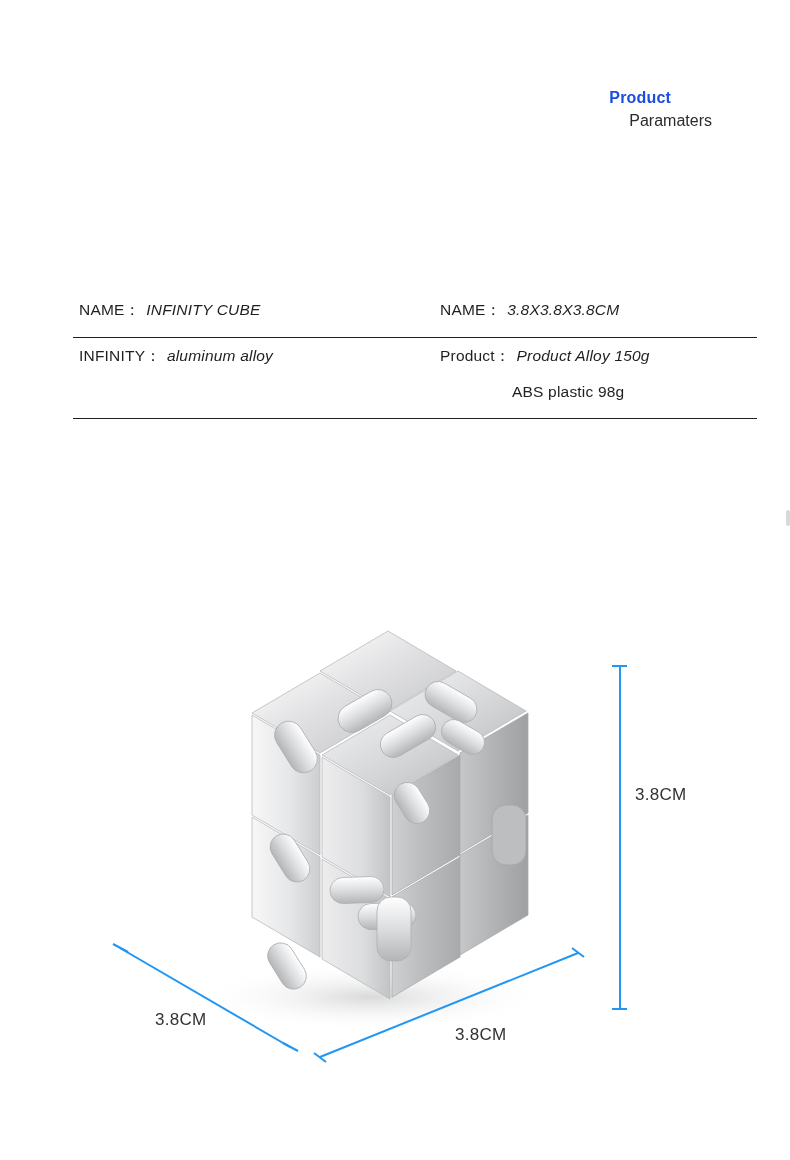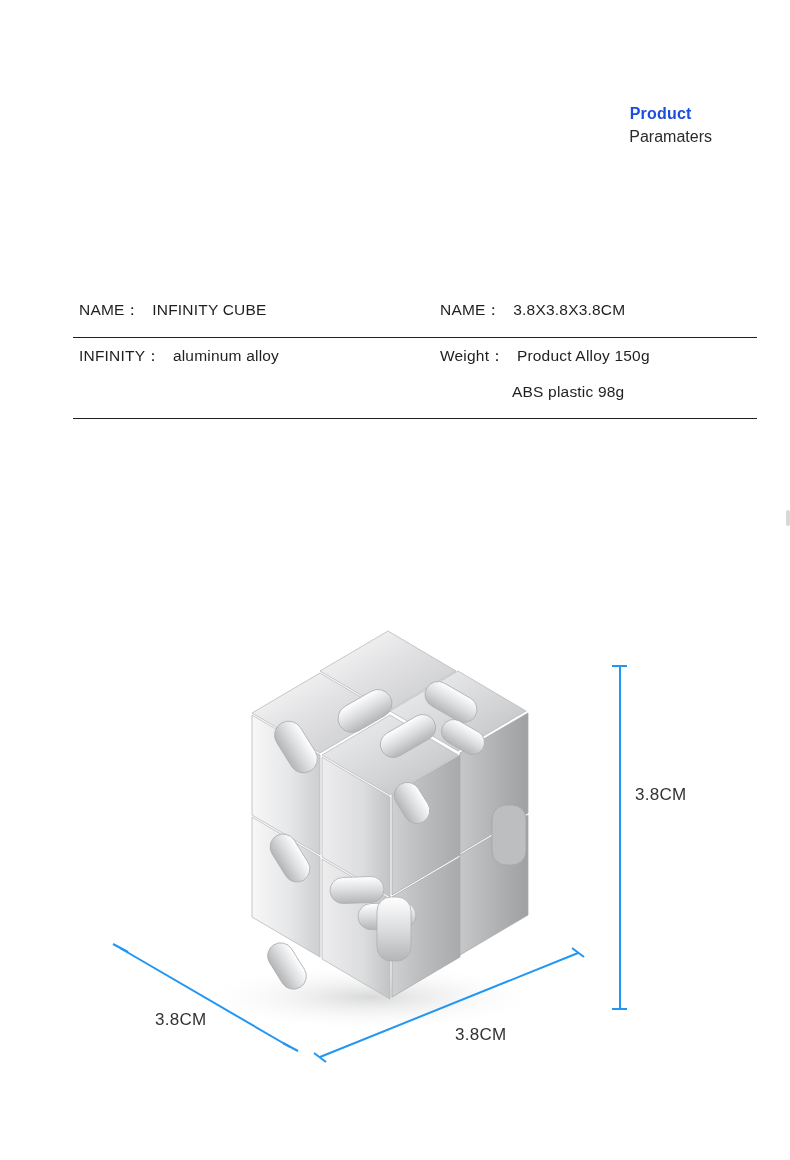--- a/index.html
+++ b/index.html
@@ -12,23 +12,23 @@
     background: #ffffff;
     font-family: "Liberation Sans", sans-serif;
     color: #2b2b2b;
     position: relative;
     overflow: hidden;
   }
 
   
   .header {
     position: absolute;
-    top: 104px;
+    top: 88px;
     right: 78px;
-    text-align: center;
+    text-align: left;
     line-height: 1.3;
   }
   .header .product {
     color: #1a4de0;
     font-size: 16px;
     font-weight: bold;
     letter-spacing: 0.2px;
   }
   .header .paramaters {
     color: #2b2b2b;
@@ -67,21 +67,22 @@
   }
   .spec-cell.right {
     flex: 1;
     padding-left: 6px;
   }
   .spec-key {
     white-space: nowrap;
     margin-top: 20px;
   }
   .spec-val {
-    margin-left: 12px;
+    margin-left: 6px;
+    font-style: italic;
   }
   .spec-sub {
     display: block;
     margin-top: 16px;
     margin-left: 72px;
     white-space: nowrap;
   }
 
   
   .product-area {
@@ -172,21 +173,21 @@
     <div class="spec-cell right">
       <span class="spec-key">NAME：</span><span class="spec-val">3.8X3.8X3.8CM</span>
     </div>
   </div>
 
   <div class="spec-row row2">
     <div class="spec-cell left">
       <span class="spec-key">INFINITY：</span><span class="spec-val">aluminum alloy</span>
     </div>
     <div class="spec-cell right">
-      <span class="spec-key">Weight：</span><span class="spec-val">Product Alloy 150g</span>
+      <span class="spec-key">Product：</span><span class="spec-val">Product Alloy 150g</span>
       <span class="spec-sub">ABS plastic 98g</span>
     </div>
   </div>
 
 </div>
 
 <div class="product-area">
 
   <div class="cube-wrap">
     <svg class="cube-svg" width="440" height="430" viewBox="0 0 440 430">

